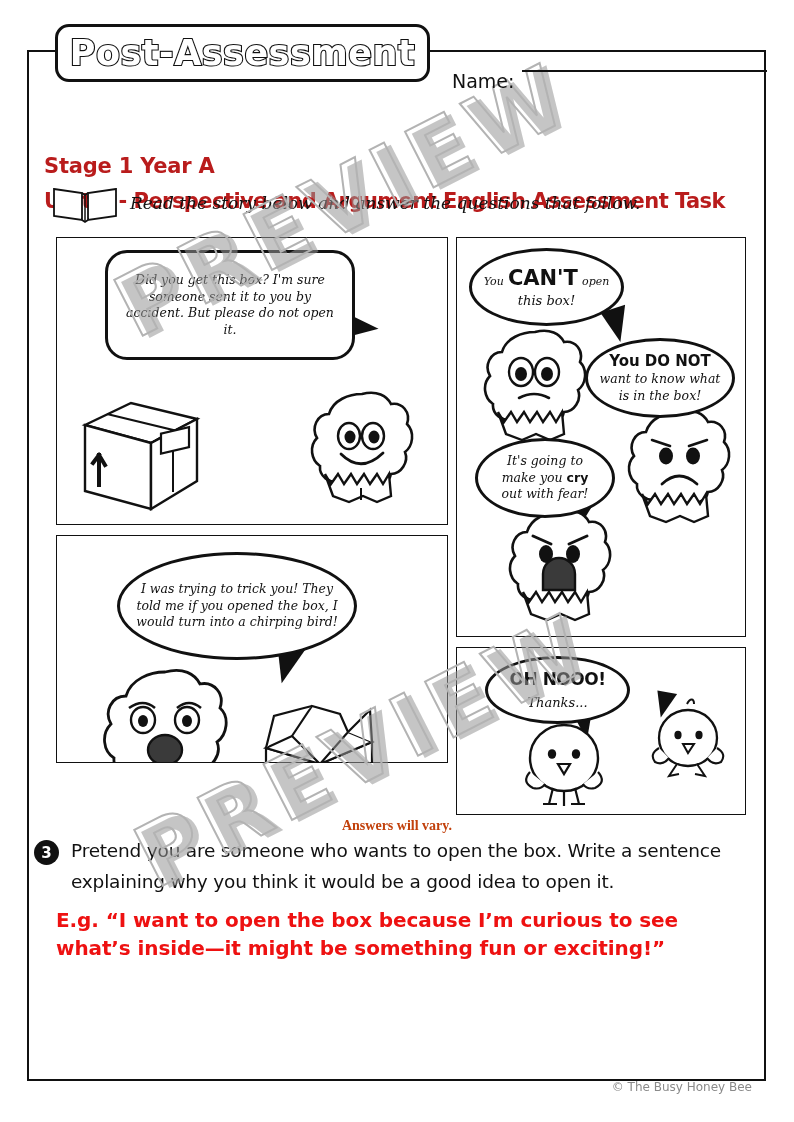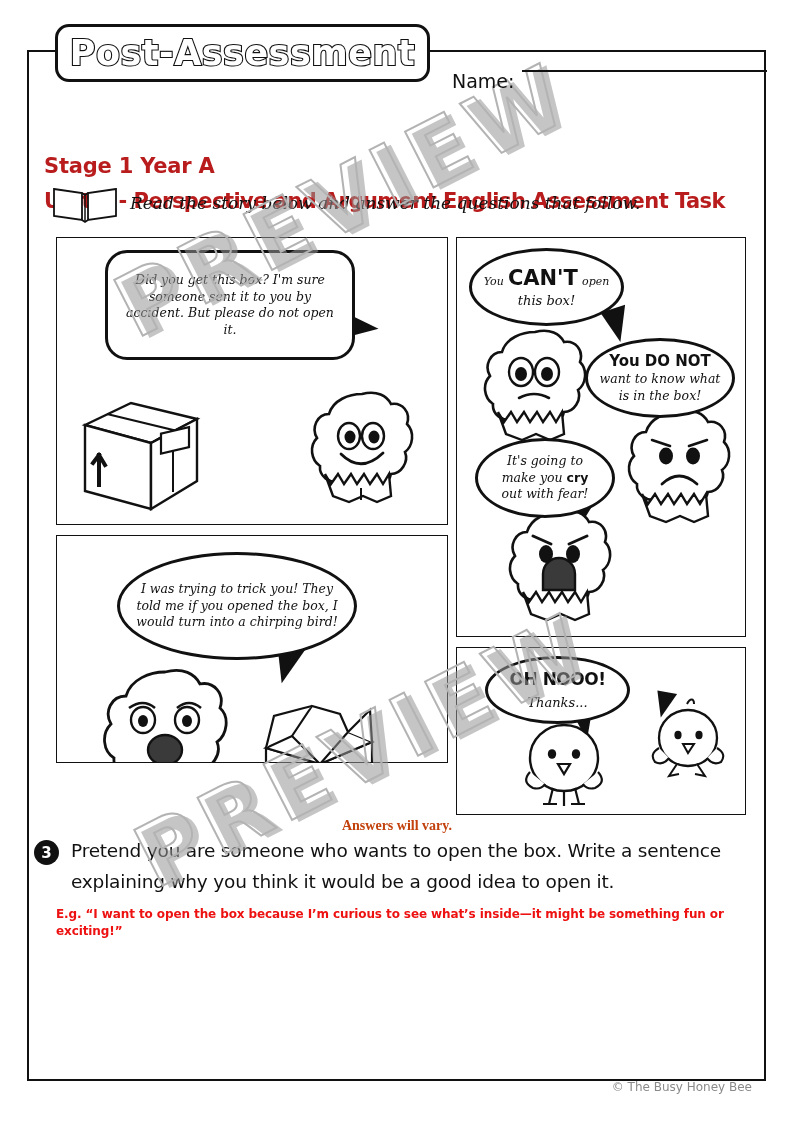--- a/index.html
+++ b/index.html
@@ -243,21 +243,21 @@
   #q3-text {
     font-family: "DejaVu Sans", sans-serif;
     font-size: 18.5px; line-height: 1.65; color: #111;
     letter-spacing: -0.2px;
   }
 
   
   #sample-answer {
     position: absolute; left: 56px; top: 906px; width: 690px;
     font-family: "DejaVu Sans", sans-serif;
-    font-weight: bold; font-size: 12px; line-height: 1.4;
+    font-weight: bold; font-size: 20px; line-height: 1.4;
     color: #ee1111; letter-spacing: -0.1px;
     z-index: 3;
   }
 
   
   #footer {
     position: absolute; right: 42px; bottom: 28px;
     font-family: "DejaVu Sans", sans-serif;
     font-size: 12px; color: #8a8a8a;
     z-index: 3;

